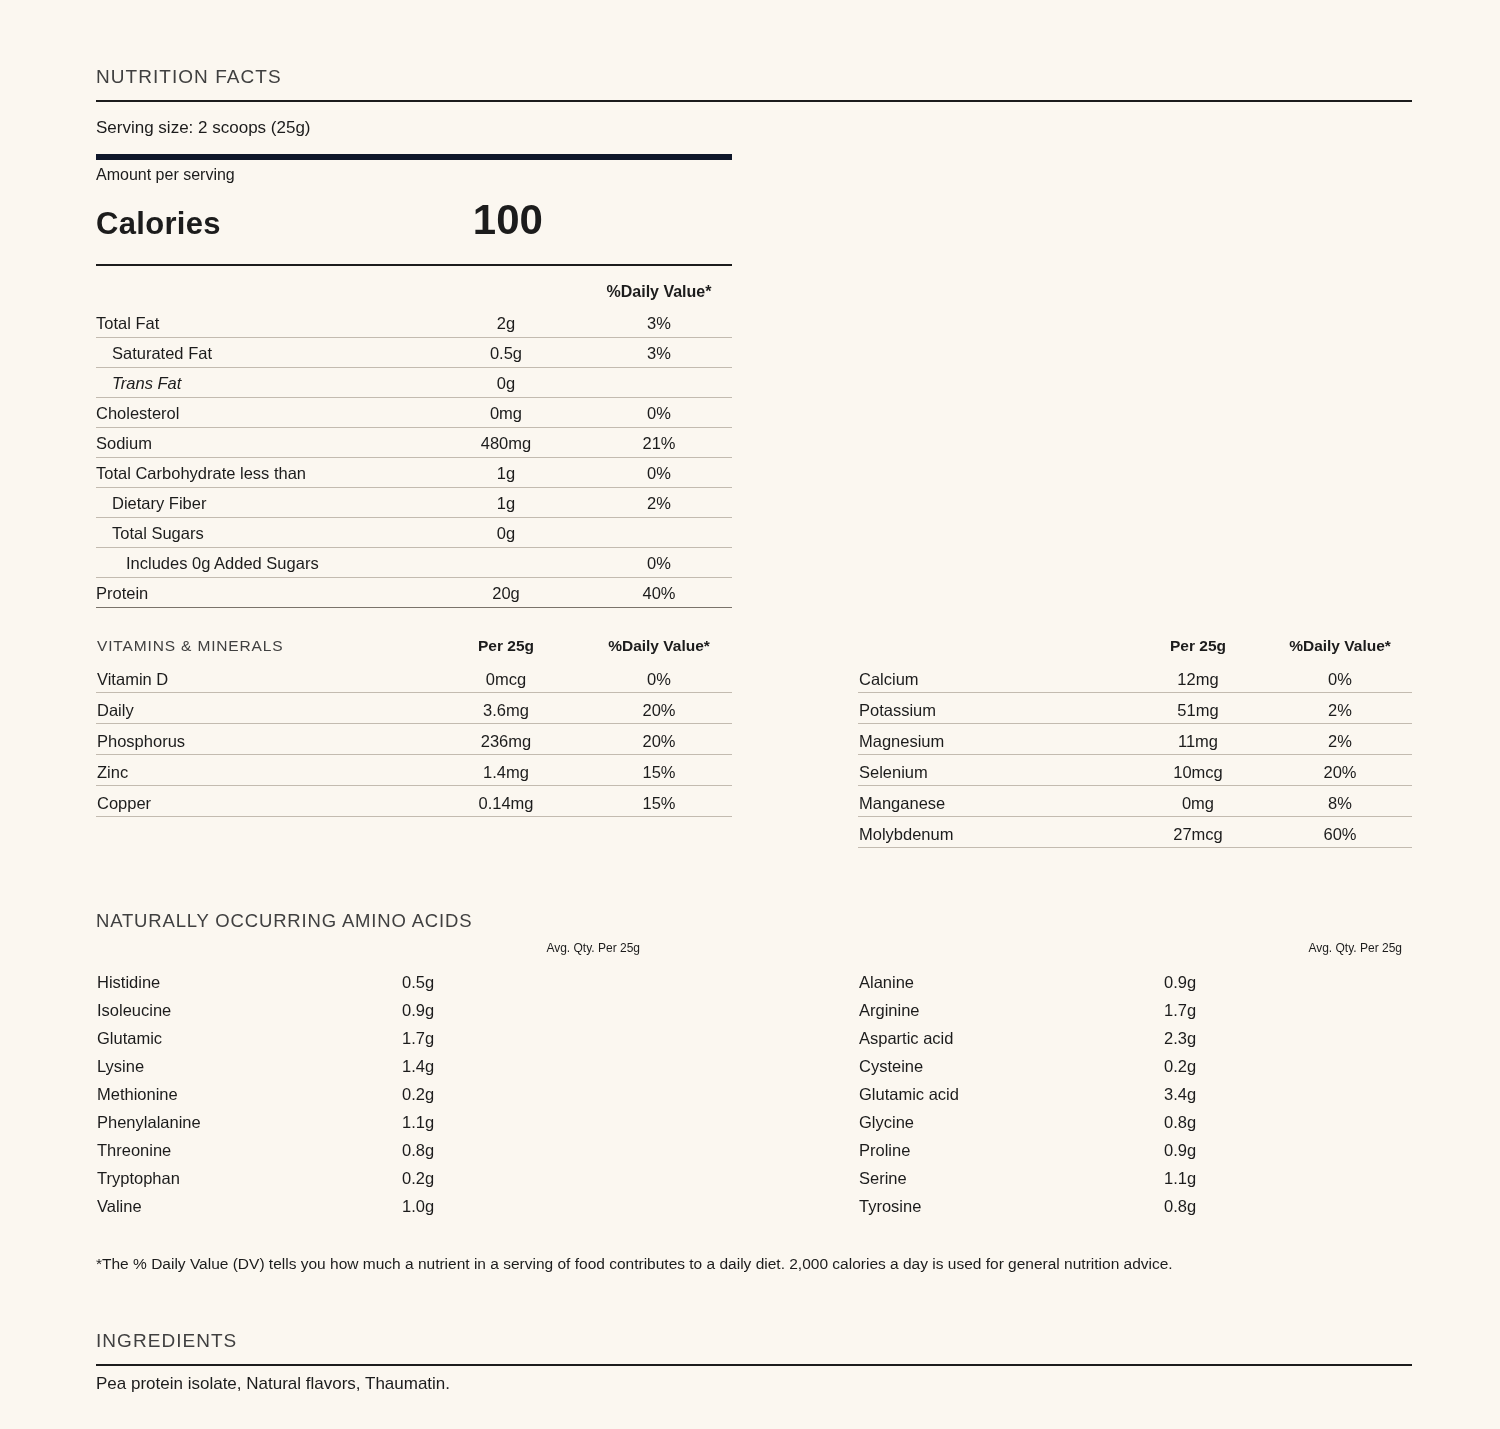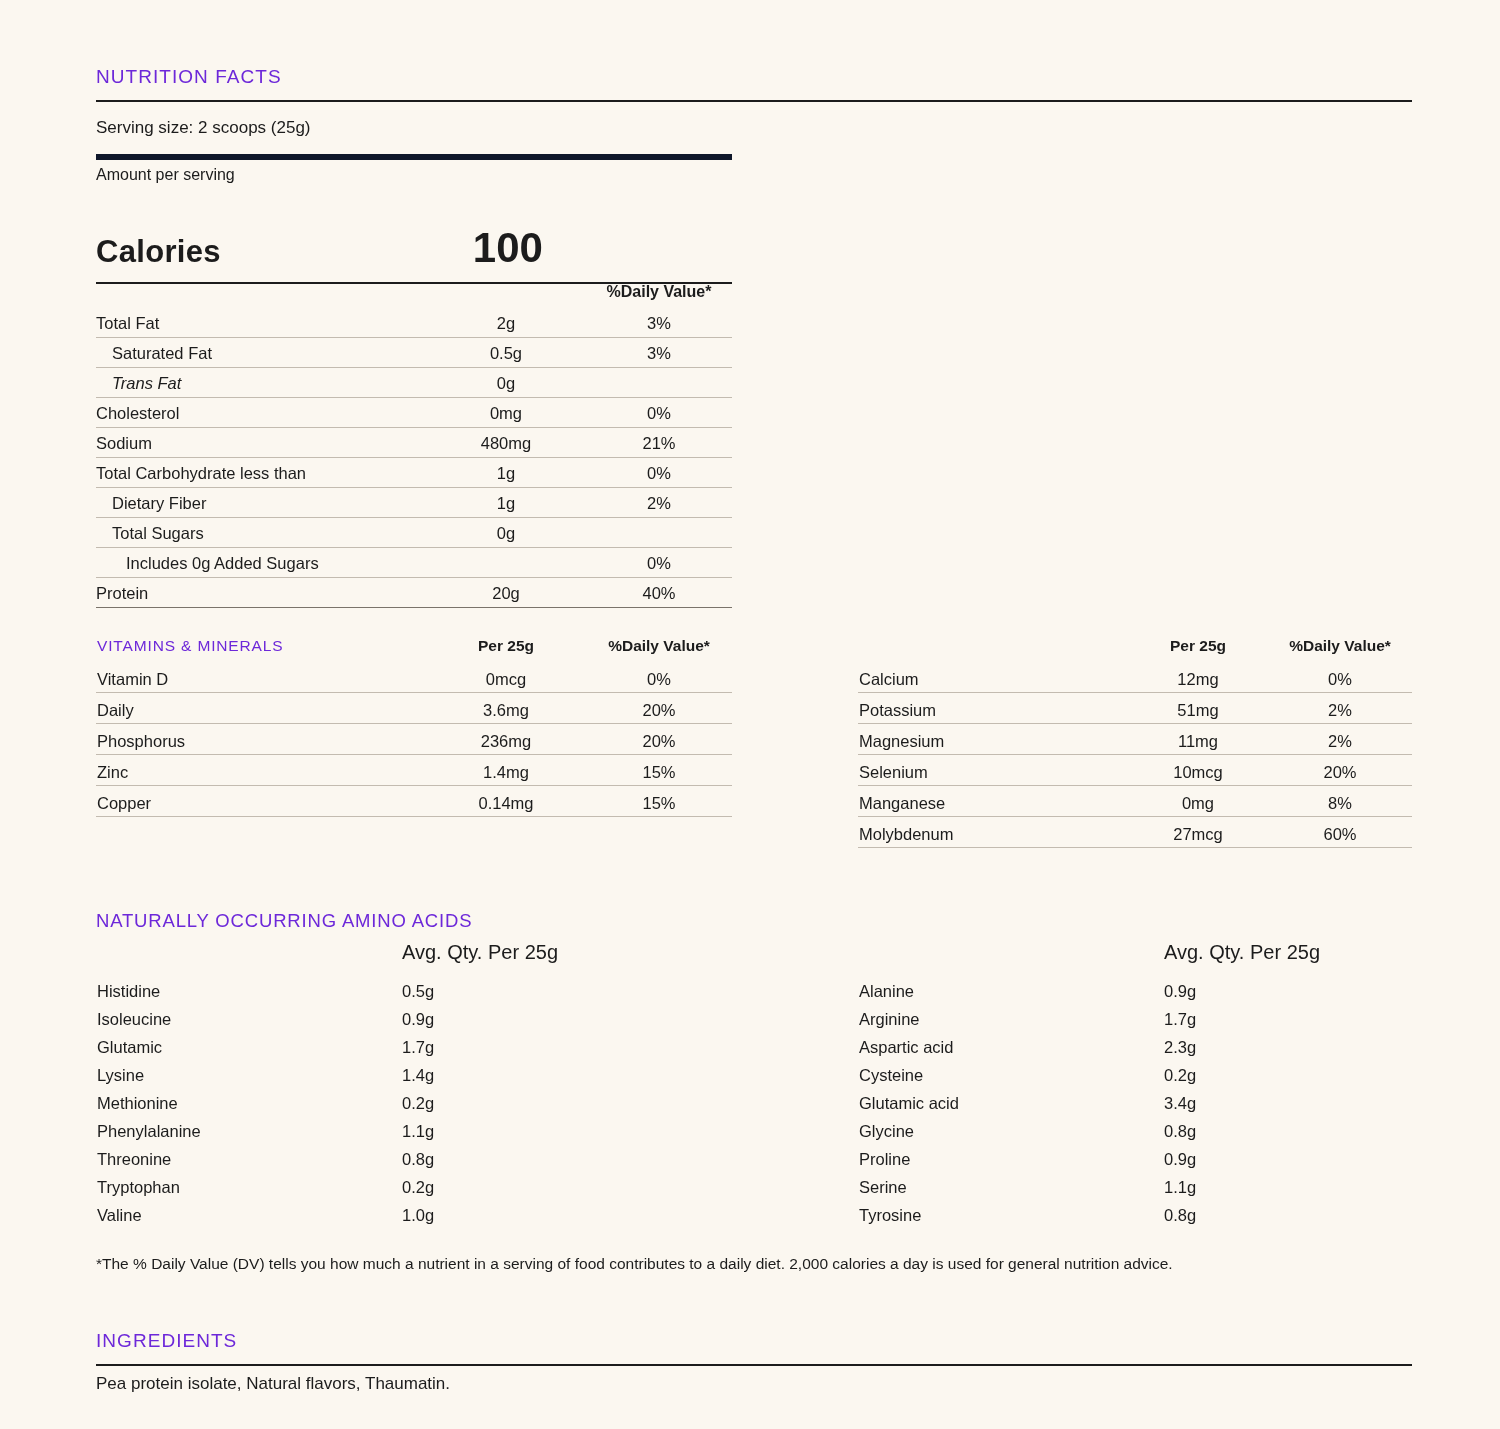--- a/index.html
+++ b/index.html
@@ -22,21 +22,21 @@
     width: 1500px;
     height: 1429px;
     padding: 0;
   }
 
   
   .section-title {
     font-size: 19px;
     letter-spacing: 0.055em;
     font-weight: 400;
-    color: #6d28d9;
+    color: #404040;
   }
   .rule-heavy { border-bottom: 2.5px solid #1c1c1c; }
   .rule-light { border-bottom: 6px solid #0f172a; }
 
   
   #nf-head {
     position: absolute;
     left: 96px; top: 66px;
     width: 1316px;
   }
@@ -56,22 +56,21 @@
     width: 636px;
     font-size: 16px;
     padding-bottom: 6px;
   }
   #calories-row {
     position: absolute;
     left: 96px; top: 196px;
     width: 636px;
     display: flex;
     align-items: baseline;
-    padding-bottom: 10px;
-    margin-top: 28px;
+    padding-bottom: 20px;
   }
   #calories-row .lbl {
     font-size: 31px;
     font-weight: bold;
     letter-spacing: 0.01em;
   }
   #calories-row .val {
     font-size: 42px;
     font-weight: bold;
     margin-left: 252px;
@@ -152,23 +151,23 @@
     letter-spacing: 0.045em;
   }
   .aa-table {
     position: absolute;
     border-collapse: collapse;
     font-size: 16.5px;
   }
   #aa-left  { left: 96px;  top: 940px; }
   #aa-right { left: 858px; top: 940px; }
   .aa-table th {
-    font-size: 20px;
+    font-size: 12px;
     font-weight: 400;
-    text-align: left;
+    text-align: right;
     padding-bottom: 10px;
   }
   .aa-table td {
     height: 28px;
     vertical-align: bottom;
     padding-bottom: 1px;
   }
   .aa-table td.name { width: 305px; }
   .aa-table td.qty  { width: 240px; }
   .aa-table th.blank { width: 305px; }

